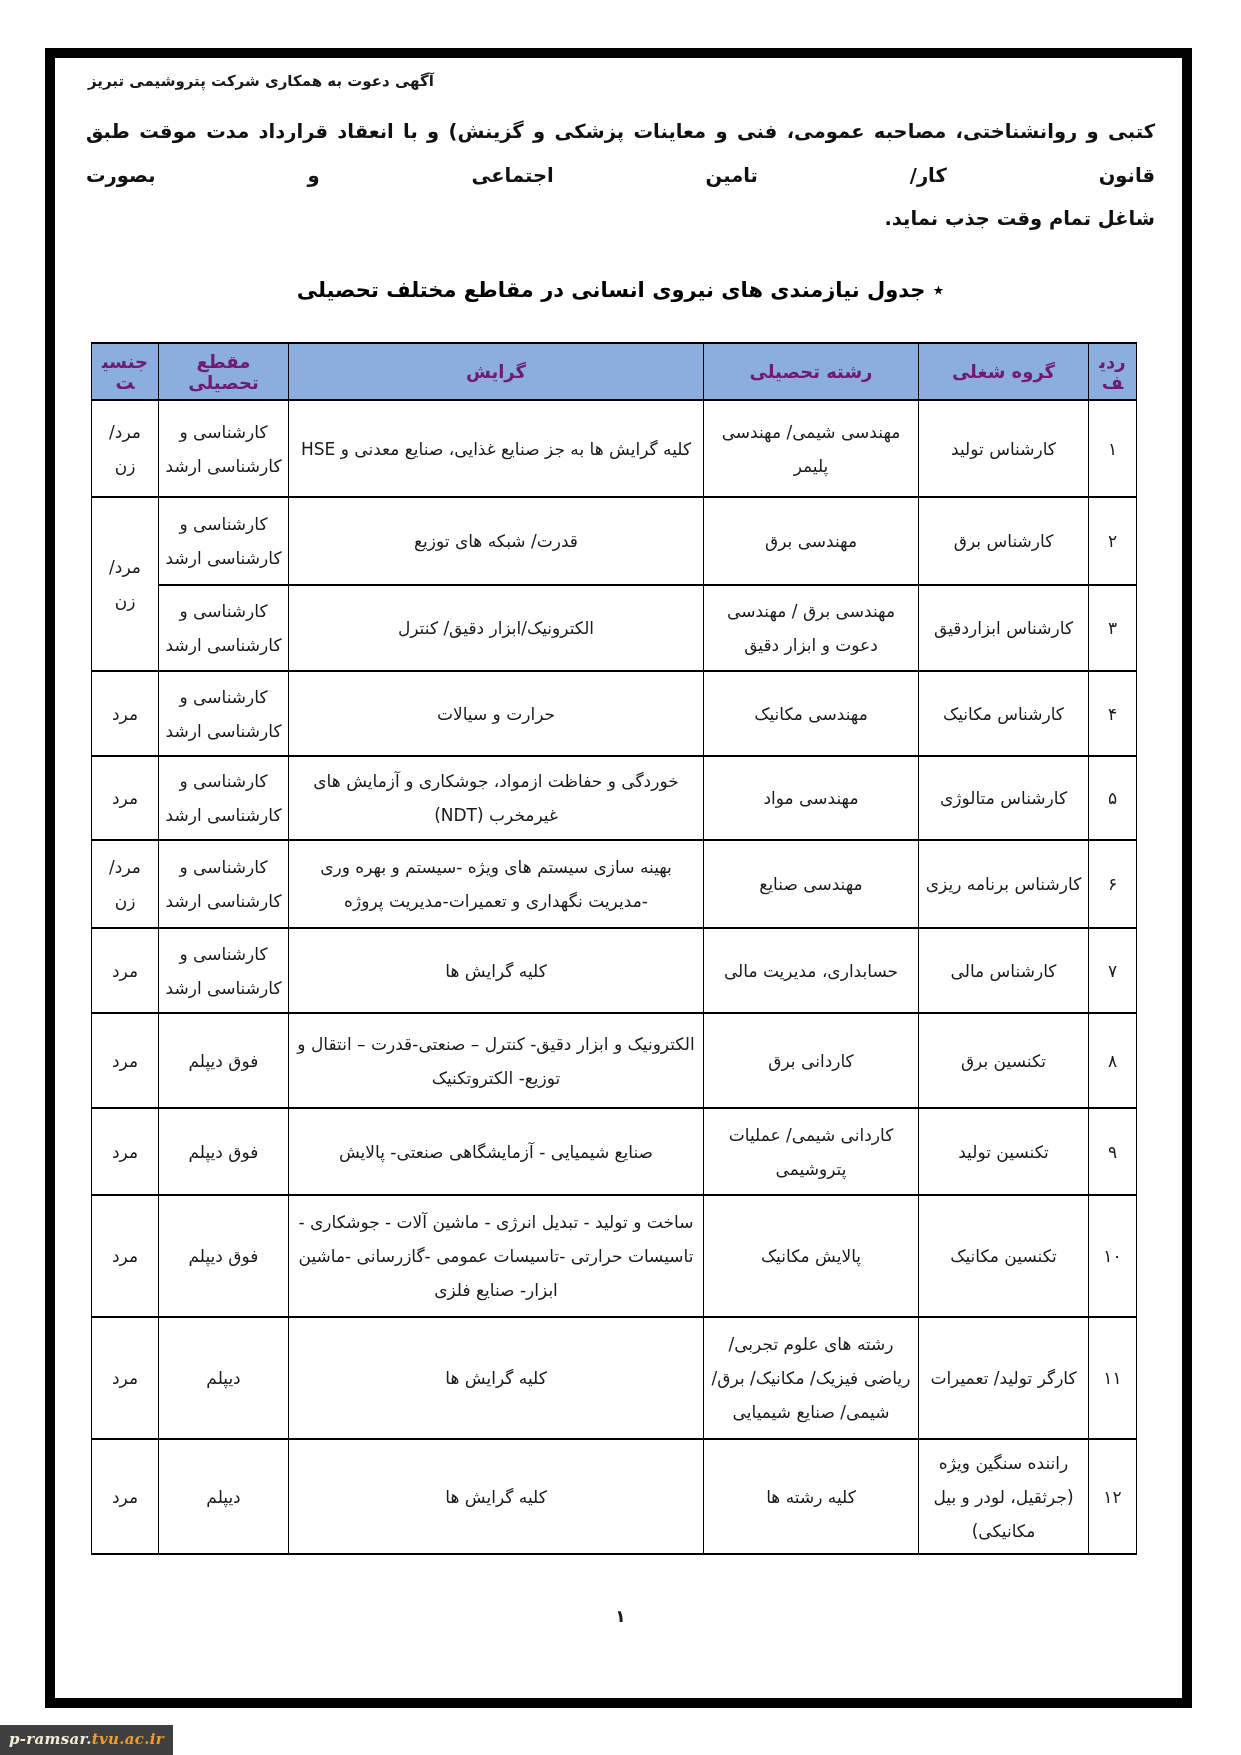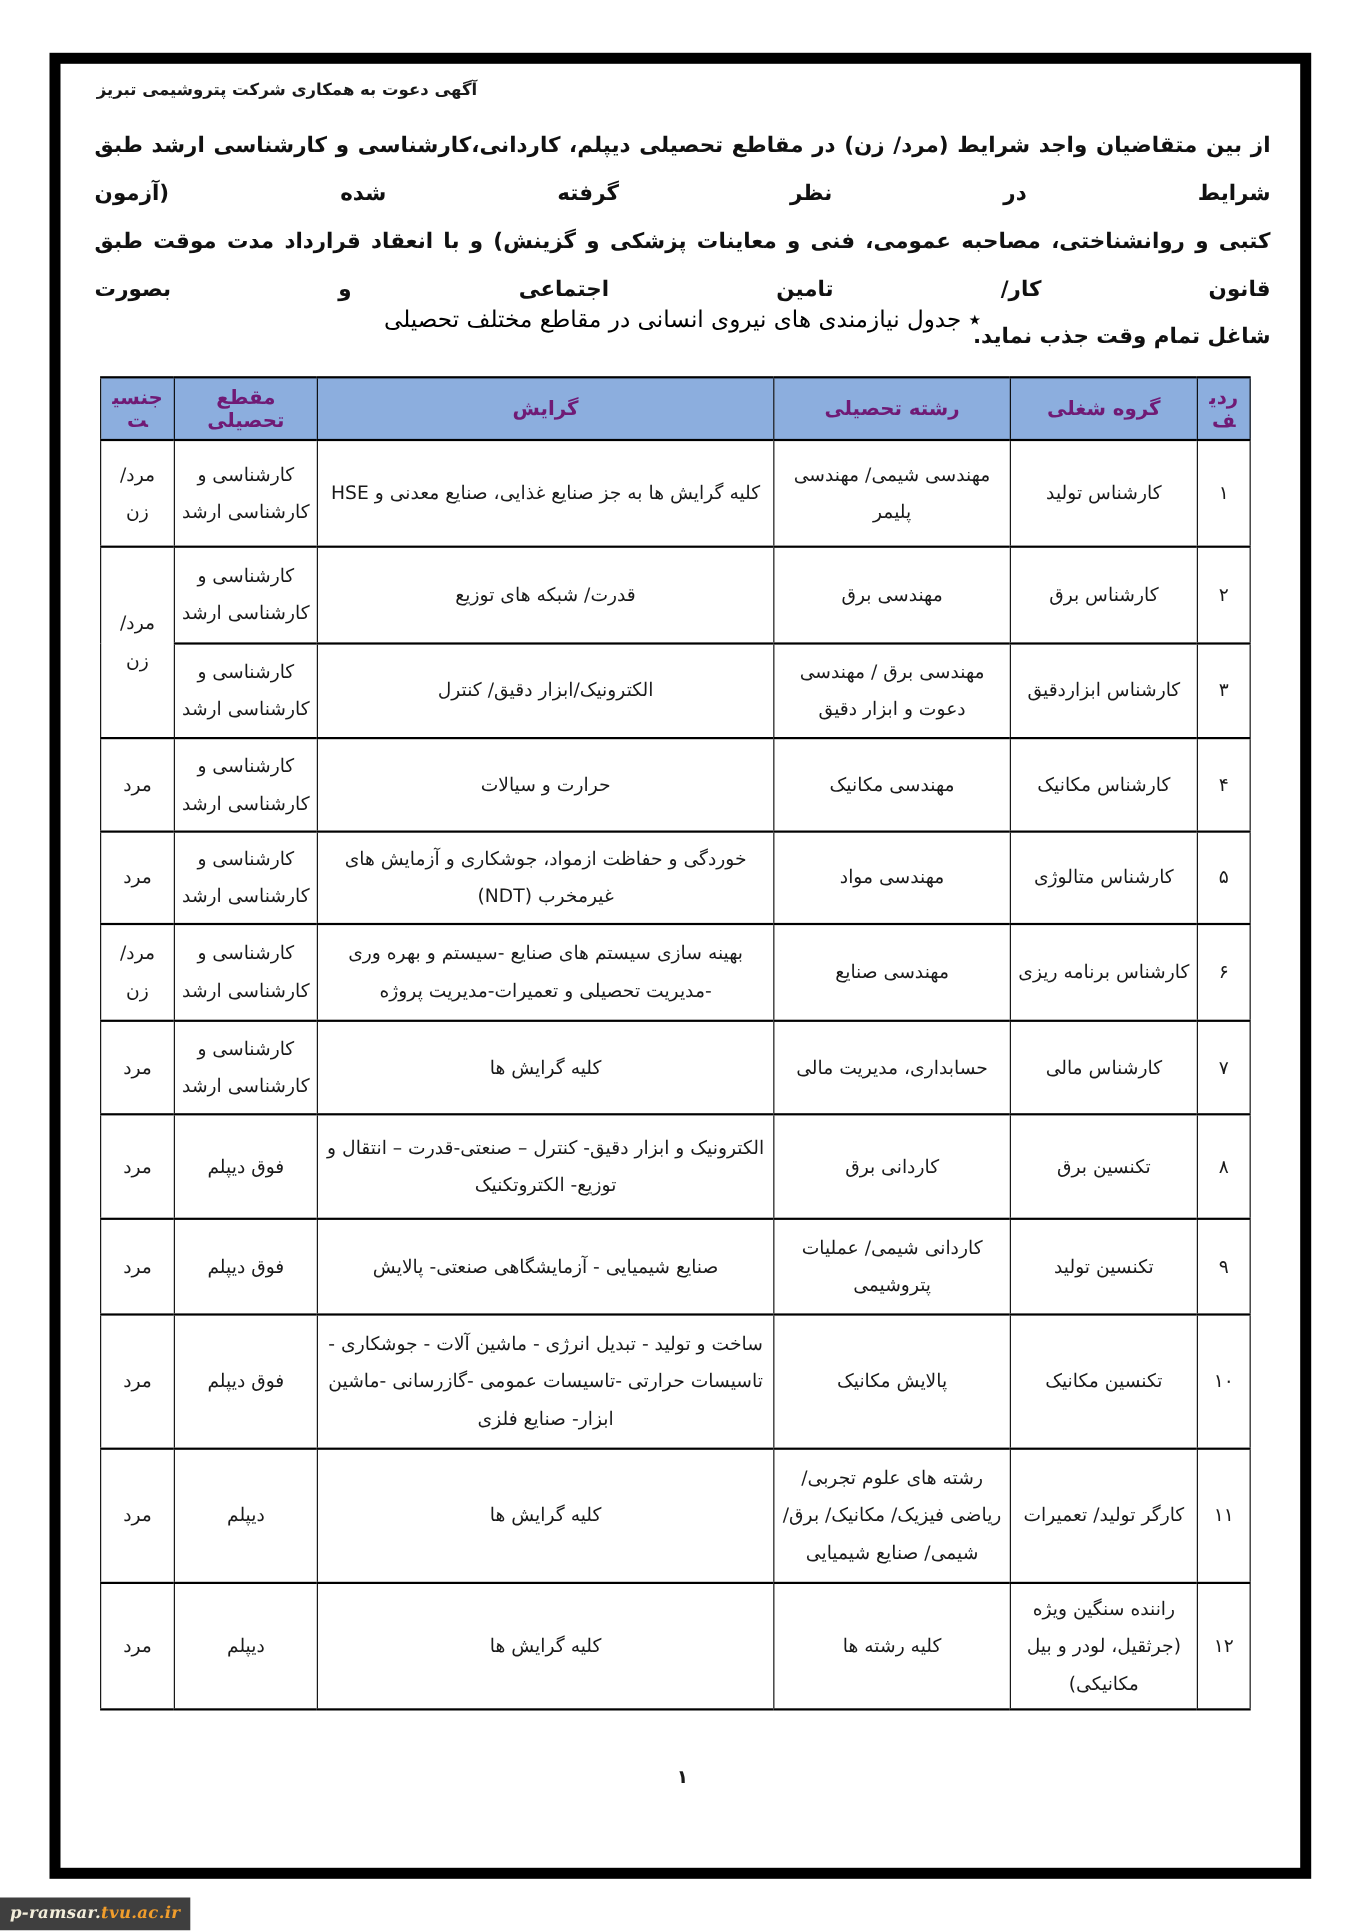--- a/index.html
+++ b/index.html
@@ -21,21 +21,21 @@
   }
   .intro{
     position:absolute;top:52px;right:28px;left:28px;
     font-size:19.5px;font-weight:bold;line-height:43.5px;color:#111;
   }
   .intro-line{text-align:justify;text-align-last:justify;}
   .intro-line.first{text-indent:38px;}
   .intro-line.last{text-align-last:right;}
   .table-title{
     position:absolute;top:220px;left:0;right:0;text-align:center;
-    font-size:21px;font-weight:normal;color:#000;
+    font-size:21px;font-weight:bold;color:#000;
   }
   table.req{
     position:absolute;top:284px;right:46px;width:1045px;
     border-collapse:collapse;table-layout:fixed;
   }
   table.req th,table.req td{
     border:1.5px solid #000;border-top-width:2px;border-bottom-width:2px;
     text-align:center;vertical-align:middle;padding:2px 6px;
     word-wrap:break-word;
   }
@@ -64,21 +64,20 @@
 <body>
 
 <div class="page">
   <div class="frame"></div>
 
   <div class="content">
 
     <div class="header-note">آگهی دعوت به همکاری شرکت پتروشیمی تبریز</div>
 
     <div class="intro">
-      <div class="intro-line">از بین متقاضیان واجد شرایط (مرد/ زن) در مقاطع تحصیلی دیپلم، کاردانی،کارشناسی و کارشناسی ارشد طبق شرایط در نظر گرفته شده (آزمون</div>
       <div class="intro-line">کتبی و روانشناختی، مصاحبه عمومی، فنی و معاینات پزشکی و گزینش) و با انعقاد قرارداد مدت موقت طبق قانون کار/ تامین اجتماعی و بصورت</div>
       <div class="intro-line last">شاغل تمام وقت جذب نماید.</div>
     </div>
 
     <div class="table-title">٭ جدول نیازمندی های نیروی انسانی در مقاطع مختلف تحصیلی</div>
 
     <table class="req" dir="rtl">
       <colgroup>
         <col style="width:48px">
           <col style="width:170px">
@@ -134,21 +133,21 @@
           <td class="group">کارشناس متالوژی</td>
           <td class="field">مهندسی مواد</td>
           <td class="orient">خوردگی و حفاظت ازمواد، جوشکاری و آزمایش های غیرمخرب (NDT)</td>
           <td class="degree">کارشناسی و کارشناسی ارشد</td>
           <td class="gender">مرد</td>
         </tr>
         <tr style="height:88px">
           <td class="radif">۶</td>
           <td class="group">کارشناس برنامه ریزی</td>
           <td class="field">مهندسی صنایع</td>
-          <td class="orient">بهینه سازی سیستم های صنایع -سیستم و بهره وری -مدیریت تحصیلی و تعمیرات-مدیریت پروژه</td>
+          <td class="orient">بهینه سازی سیستم های ویژه -سیستم و بهره وری -مدیریت نگهداری و تعمیرات-مدیریت پروژه</td>
           <td class="degree">کارشناسی و کارشناسی ارشد</td>
           <td class="gender">مرد/ زن</td>
         </tr>
         <tr style="height:85px">
           <td class="radif">۷</td>
           <td class="group">کارشناس مالی</td>
           <td class="field">حسابداری، مدیریت مالی</td>
           <td class="orient">کلیه گرایش ها</td>
           <td class="degree">کارشناسی و کارشناسی ارشد</td>
           <td class="gender">مرد</td>

